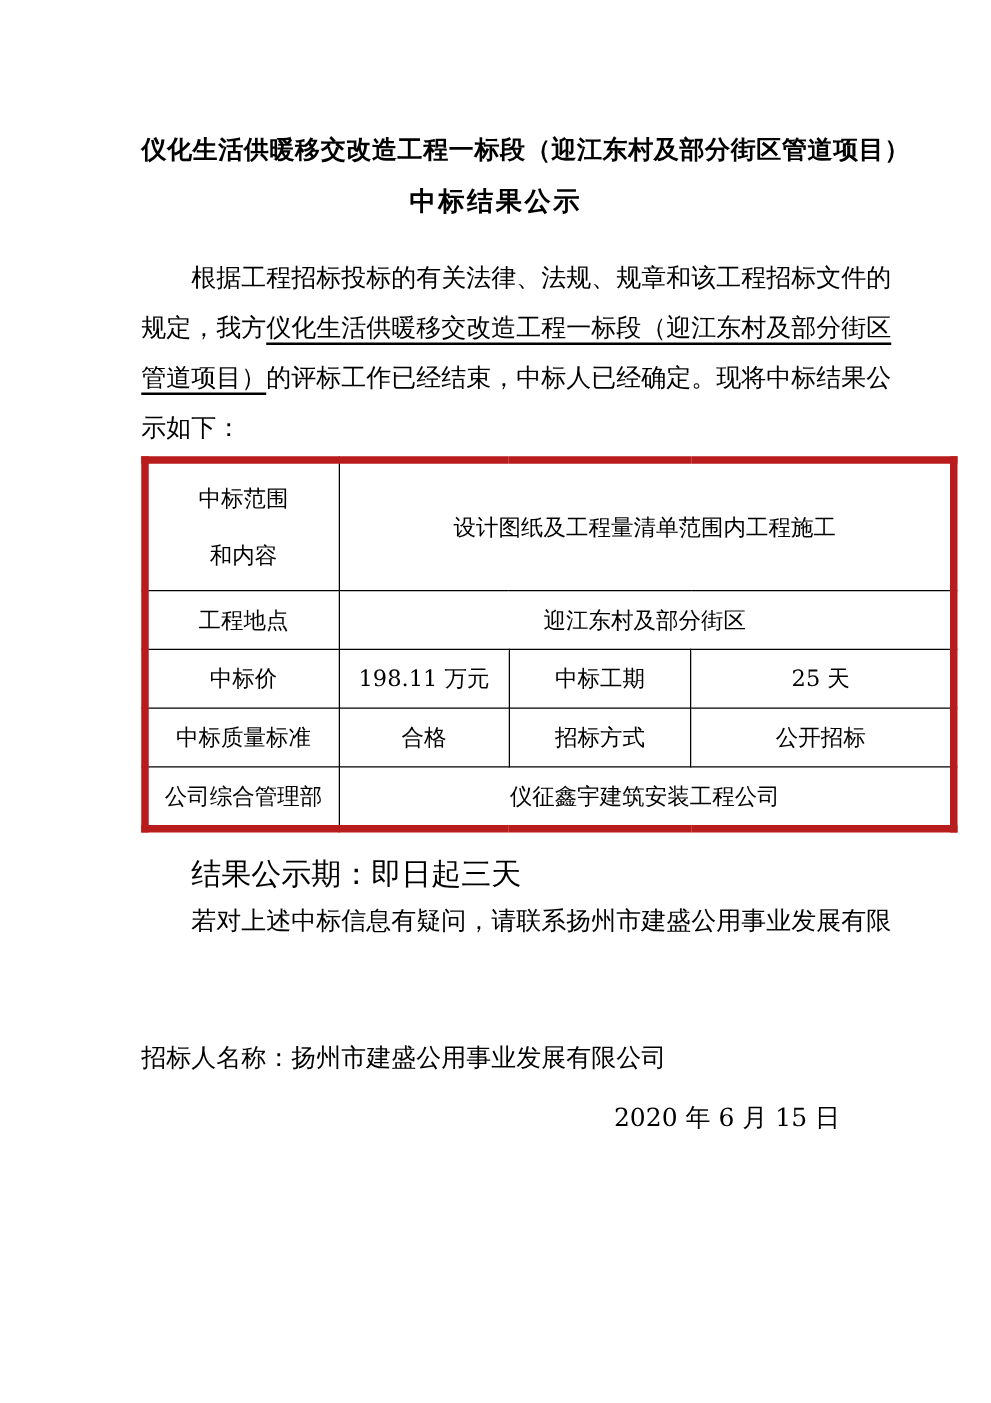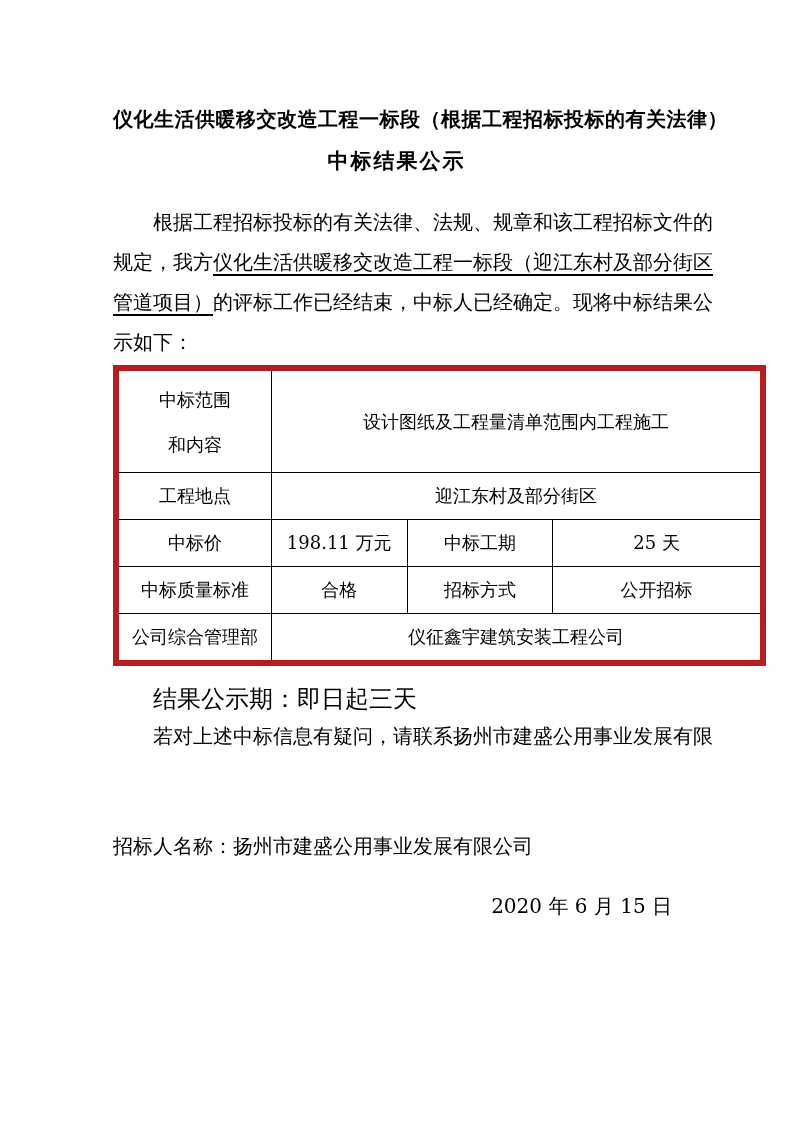--- a/index.html
+++ b/index.html
@@ -95,34 +95,34 @@
   .note-contact .line.indent { text-indent: 40px; }
   .footer-tenderer {
     margin-top: 86px;
     font-size: 20px;
     line-height: 22px;
     text-align: left;
     padding-right: 8px;
     white-space: nowrap;
   }
   .footer-date {
-    margin-top: 38px;
+    margin-top: 26px;
     font-size: 20px;
     line-height: 22px;
     text-align: right;
     padding-right: 8px;
     white-space: nowrap;
   }
 </style>
 </head>
 <body>
 
 <div class="page">
 
-  <div class="doc-title">仪化生活供暖移交改造工程一标段（根据工程招标投标的有关法律）</div>
+  <div class="doc-title">仪化生活供暖移交改造工程一标段（迎江东村及部分街区管道项目）</div>
 
   <div class="doc-subtitle">中标结果公示</div>
 
   <div class="intro">
     <div class="line indent">根据工程招标投标的有关法律、法规、规章和该工程招标文件的</div>
     <div class="line"><span>规定，我方</span><span class="u-seg">仪化生活供暖移交改造工程一标段（迎江东村及部分街区</span></div>
     <div class="line"><span class="u-seg">管道项目）</span><span>的评标工作已经结束，中标人已经确定。现将中标结果公</span></div>
     <div class="line last">示如下：</div>
   </div>
 

